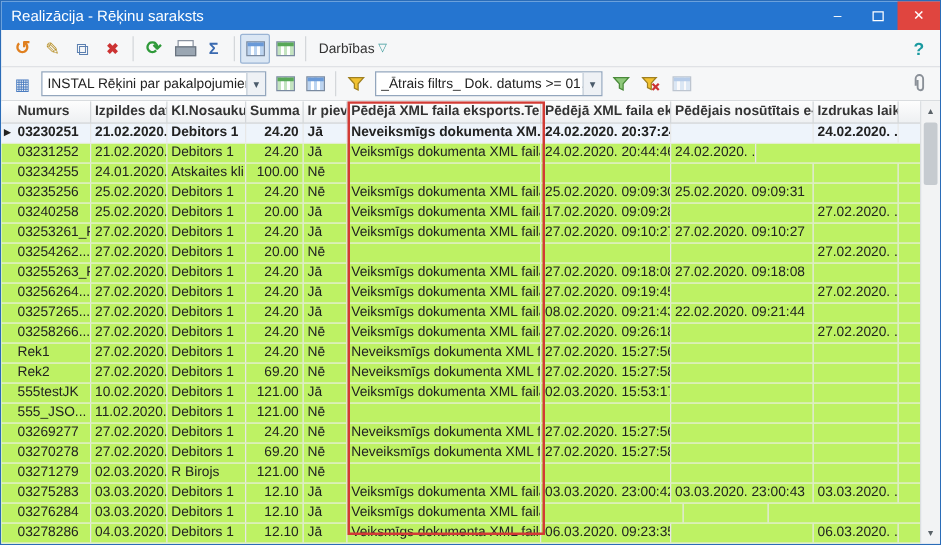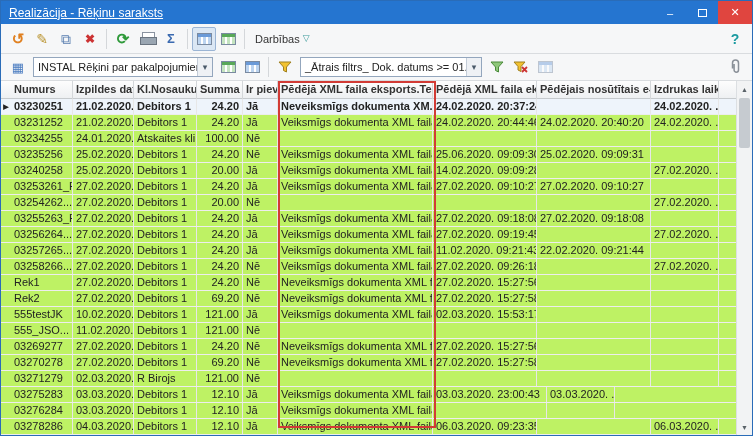--- a/index.html
+++ b/index.html
@@ -6,21 +6,21 @@
   html,body { background:#9aa5ad; font-family:"Liberation Sans", sans-serif; }
   .window {
     position:relative; width:753px; height:436px; background:#fff;
     border:1px solid #2a6cb8; overflow:hidden; font-size:11px; color:#222;
   }
   
   .titlebar {
     height:23px; background:#2575d0; display:flex; align-items:center;
     color:#fff; padding-left:8px;
   }
-  .titlebar .title { font-size:12px; flex:1; white-space:nowrap;text-decoration:underline; }
+  .titlebar .title { font-size:12px; flex:1; white-space:nowrap; }
   .winbtn { width:32px; height:23px; display:flex; align-items:center; justify-content:center;
     color:#fff; font-size:11px; cursor:default; }
   .winbtn.close { background:#e0453f; width:34px; }
   .maxbox { width:9px; height:8px; border:1px solid #fff; display:inline-block; }
   
   .toolbar { display:flex; align-items:center; background:#f6f7f8; border-bottom:1px solid #d9dcdf; padding:0 5px; }
   .tb1 { height:30px; }
   .tb2 { height:27px; }
   .tbtn { display:inline-flex; align-items:center; justify-content:center; min-width:24px; height:24px;
     border-radius:2px; cursor:default; }
@@ -216,21 +216,20 @@
           </div>
           <div class="grow">
             <div class="cell ind"></div>
             <div class="cell col0">03231252</div>
             <div class="cell col1">21.02.2020.</div>
             <div class="cell col2">Debitors 1</div>
             <div class="cell col3">24.20</div>
             <div class="cell col4">Jā</div>
             <div class="cell col5">Veiksmīgs dokumenta XML faila e...</div>
             <div class="cell col6">24.02.2020. 20:44:46</div>
-            <div class="cell col7">24.02.2020. 20:40:20</div>
             <div class="cell col8">24.02.2020. ...</div>
           </div>
           <div class="grow">
             <div class="cell ind"></div>
             <div class="cell col0">03234255</div>
             <div class="cell col1">24.01.2020.</div>
             <div class="cell col2">Atskaites kli...</div>
             <div class="cell col3">100.00</div>
             <div class="cell col4">Nē</div>
             <div class="cell col5"></div>
@@ -239,33 +238,33 @@
             <div class="cell col8"></div>
           </div>
           <div class="grow">
             <div class="cell ind"></div>
             <div class="cell col0">03235256</div>
             <div class="cell col1">25.02.2020.</div>
             <div class="cell col2">Debitors 1</div>
             <div class="cell col3">24.20</div>
             <div class="cell col4">Nē</div>
             <div class="cell col5">Veiksmīgs dokumenta XML faila e...</div>
-            <div class="cell col6">25.06.2020. 09:09:30</div>
+            <div class="cell col6">25.02.2020. 09:09:30</div>
             <div class="cell col7">25.02.2020. 09:09:31</div>
             <div class="cell col8"></div>
           </div>
           <div class="grow">
             <div class="cell ind"></div>
             <div class="cell col0">03240258</div>
             <div class="cell col1">25.02.2020.</div>
             <div class="cell col2">Debitors 1</div>
             <div class="cell col3">20.00</div>
             <div class="cell col4">Jā</div>
             <div class="cell col5">Veiksmīgs dokumenta XML faila e...</div>
-            <div class="cell col6">14.02.2020. 09:09:28</div>
+            <div class="cell col6">17.02.2020. 09:09:28</div>
             <div class="cell col7"></div>
             <div class="cell col8">27.02.2020. ...</div>
           </div>
           <div class="grow">
             <div class="cell ind"></div>
             <div class="cell col0">03253261_F</div>
             <div class="cell col1">27.02.2020.</div>
             <div class="cell col2">Debitors 1</div>
             <div class="cell col3">24.20</div>
             <div class="cell col4">Jā</div>
@@ -311,21 +310,21 @@
             <div class="cell col8">27.02.2020. ...</div>
           </div>
           <div class="grow">
             <div class="cell ind"></div>
             <div class="cell col0">03257265...</div>
             <div class="cell col1">27.02.2020.</div>
             <div class="cell col2">Debitors 1</div>
             <div class="cell col3">24.20</div>
             <div class="cell col4">Jā</div>
             <div class="cell col5">Veiksmīgs dokumenta XML faila e...</div>
-            <div class="cell col6">11.02.2020. 09:21:43</div>
+            <div class="cell col6">08.02.2020. 09:21:43</div>
             <div class="cell col7">22.02.2020. 09:21:44</div>
             <div class="cell col8"></div>
           </div>
           <div class="grow">
             <div class="cell ind"></div>
             <div class="cell col0">03258266...</div>
             <div class="cell col1">27.02.2020.</div>
             <div class="cell col2">Debitors 1</div>
             <div class="cell col3">24.20</div>
             <div class="cell col4">Nē</div>
@@ -419,20 +418,21 @@
             <div class="cell col8"></div>
           </div>
           <div class="grow">
             <div class="cell ind"></div>
             <div class="cell col0">03275283</div>
             <div class="cell col1">03.03.2020.</div>
             <div class="cell col2">Debitors 1</div>
             <div class="cell col3">12.10</div>
             <div class="cell col4">Jā</div>
             <div class="cell col5">Veiksmīgs dokumenta XML faila e...</div>
+            <div class="cell col6">03.03.2020. 23:00:42</div>
             <div class="cell col7">03.03.2020. 23:00:43</div>
             <div class="cell col8">03.03.2020. ...</div>
           </div>
           <div class="grow">
             <div class="cell ind"></div>
             <div class="cell col0">03276284</div>
             <div class="cell col1">03.03.2020.</div>
             <div class="cell col2">Debitors 1</div>
             <div class="cell col3">12.10</div>
             <div class="cell col4">Jā</div>

